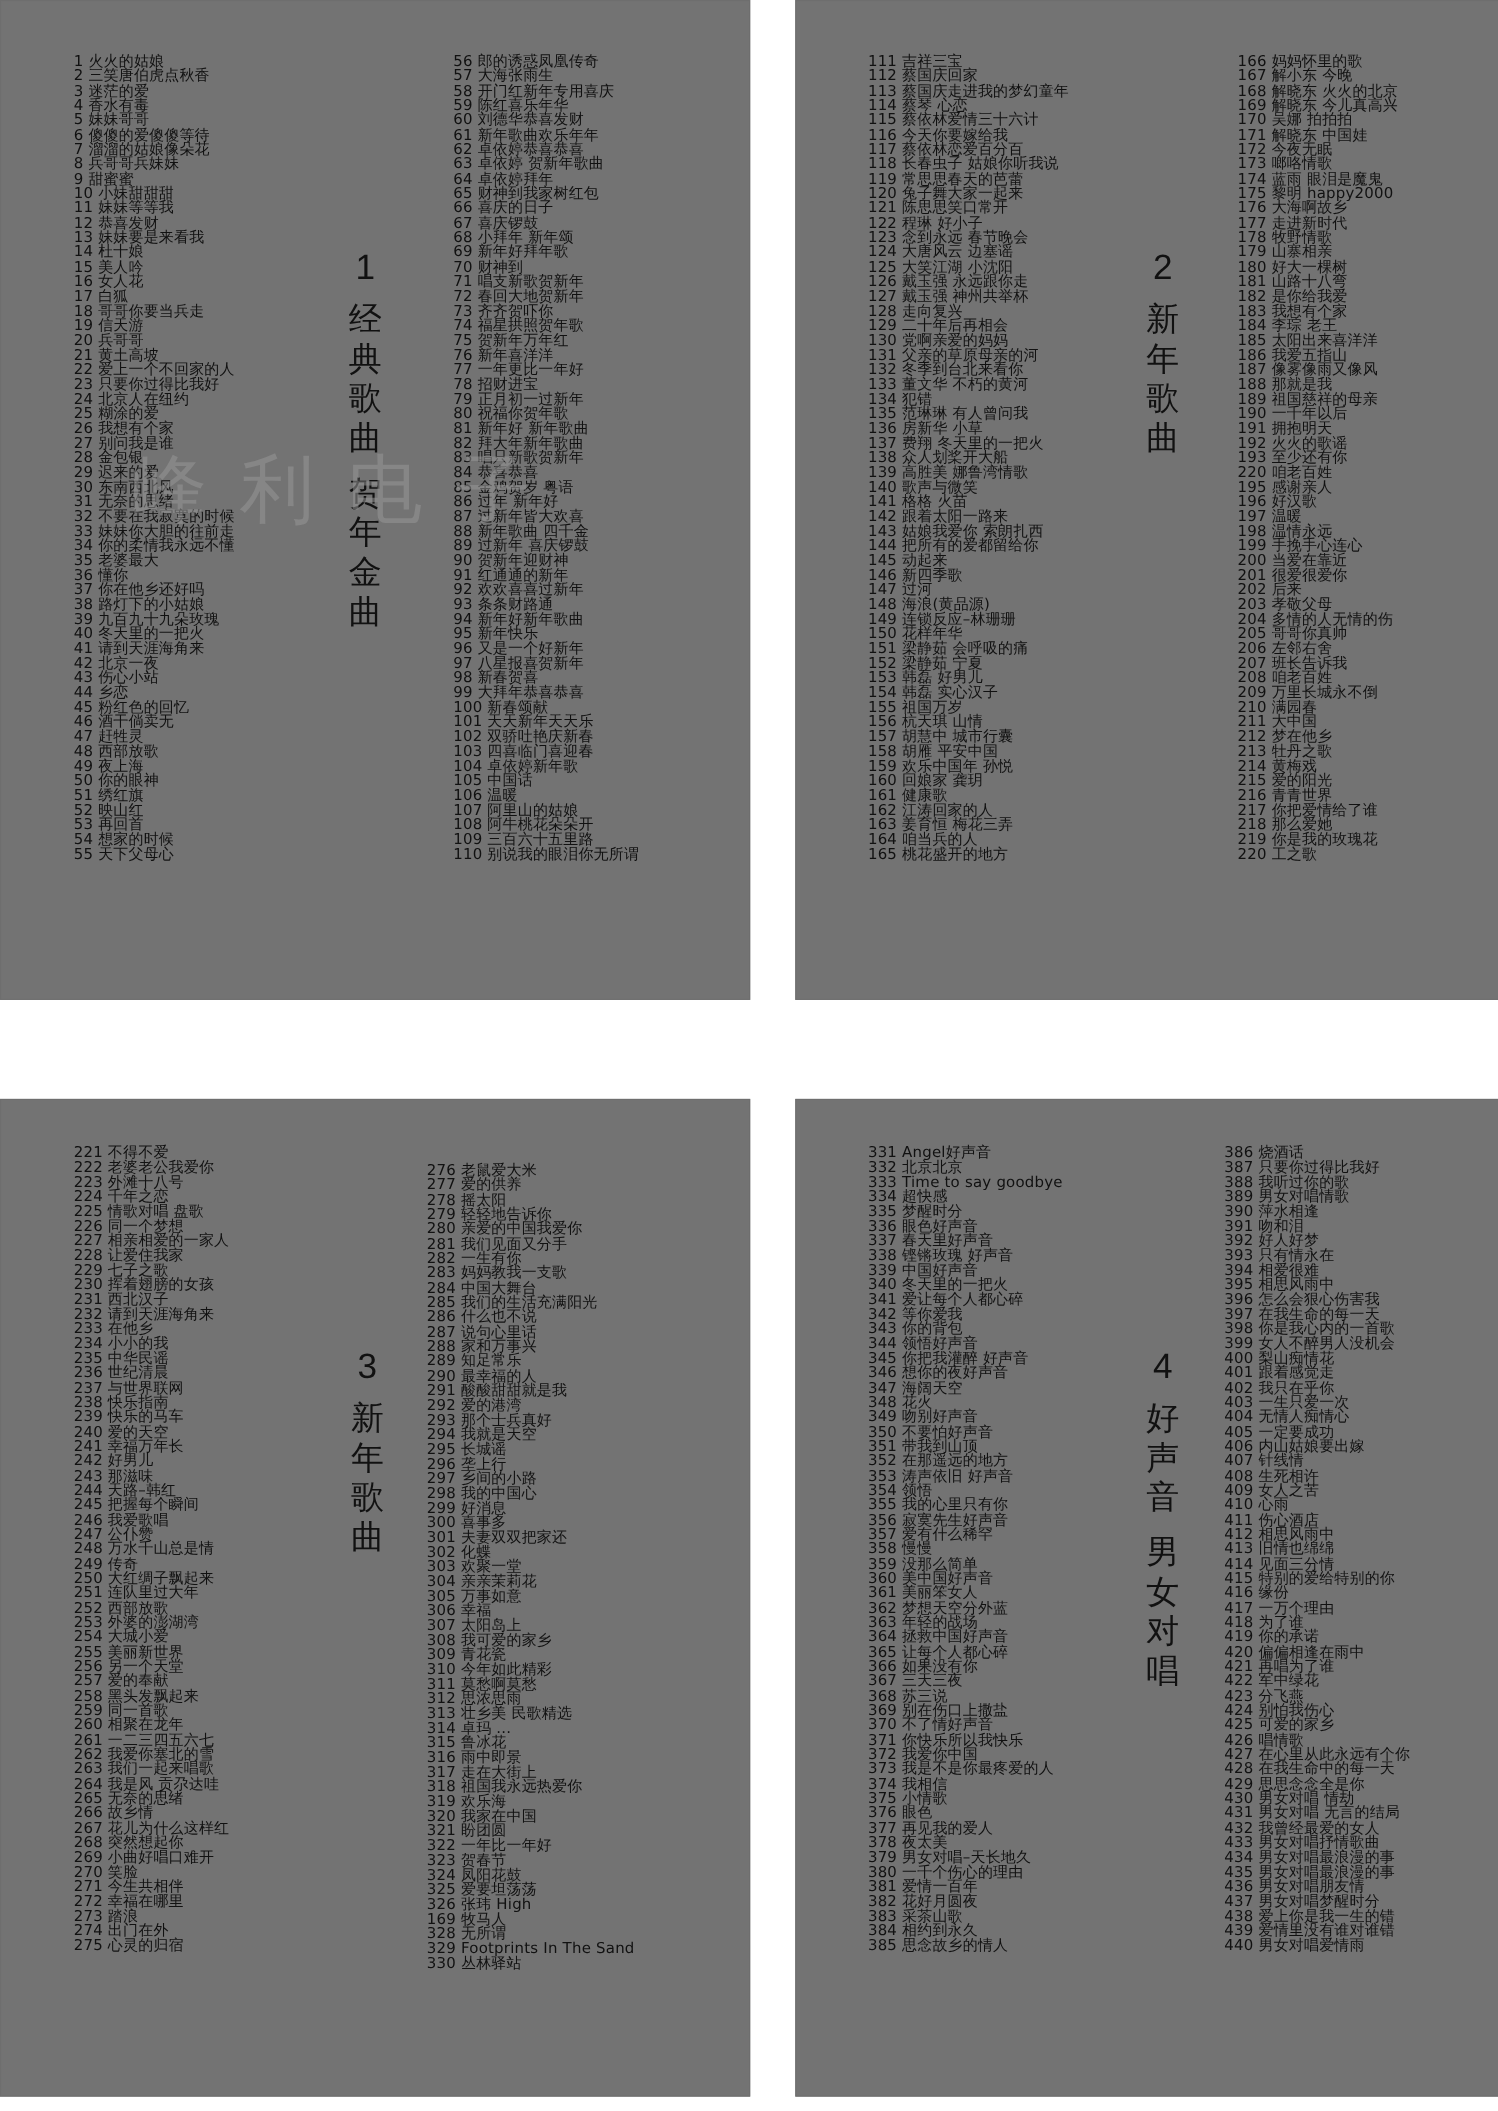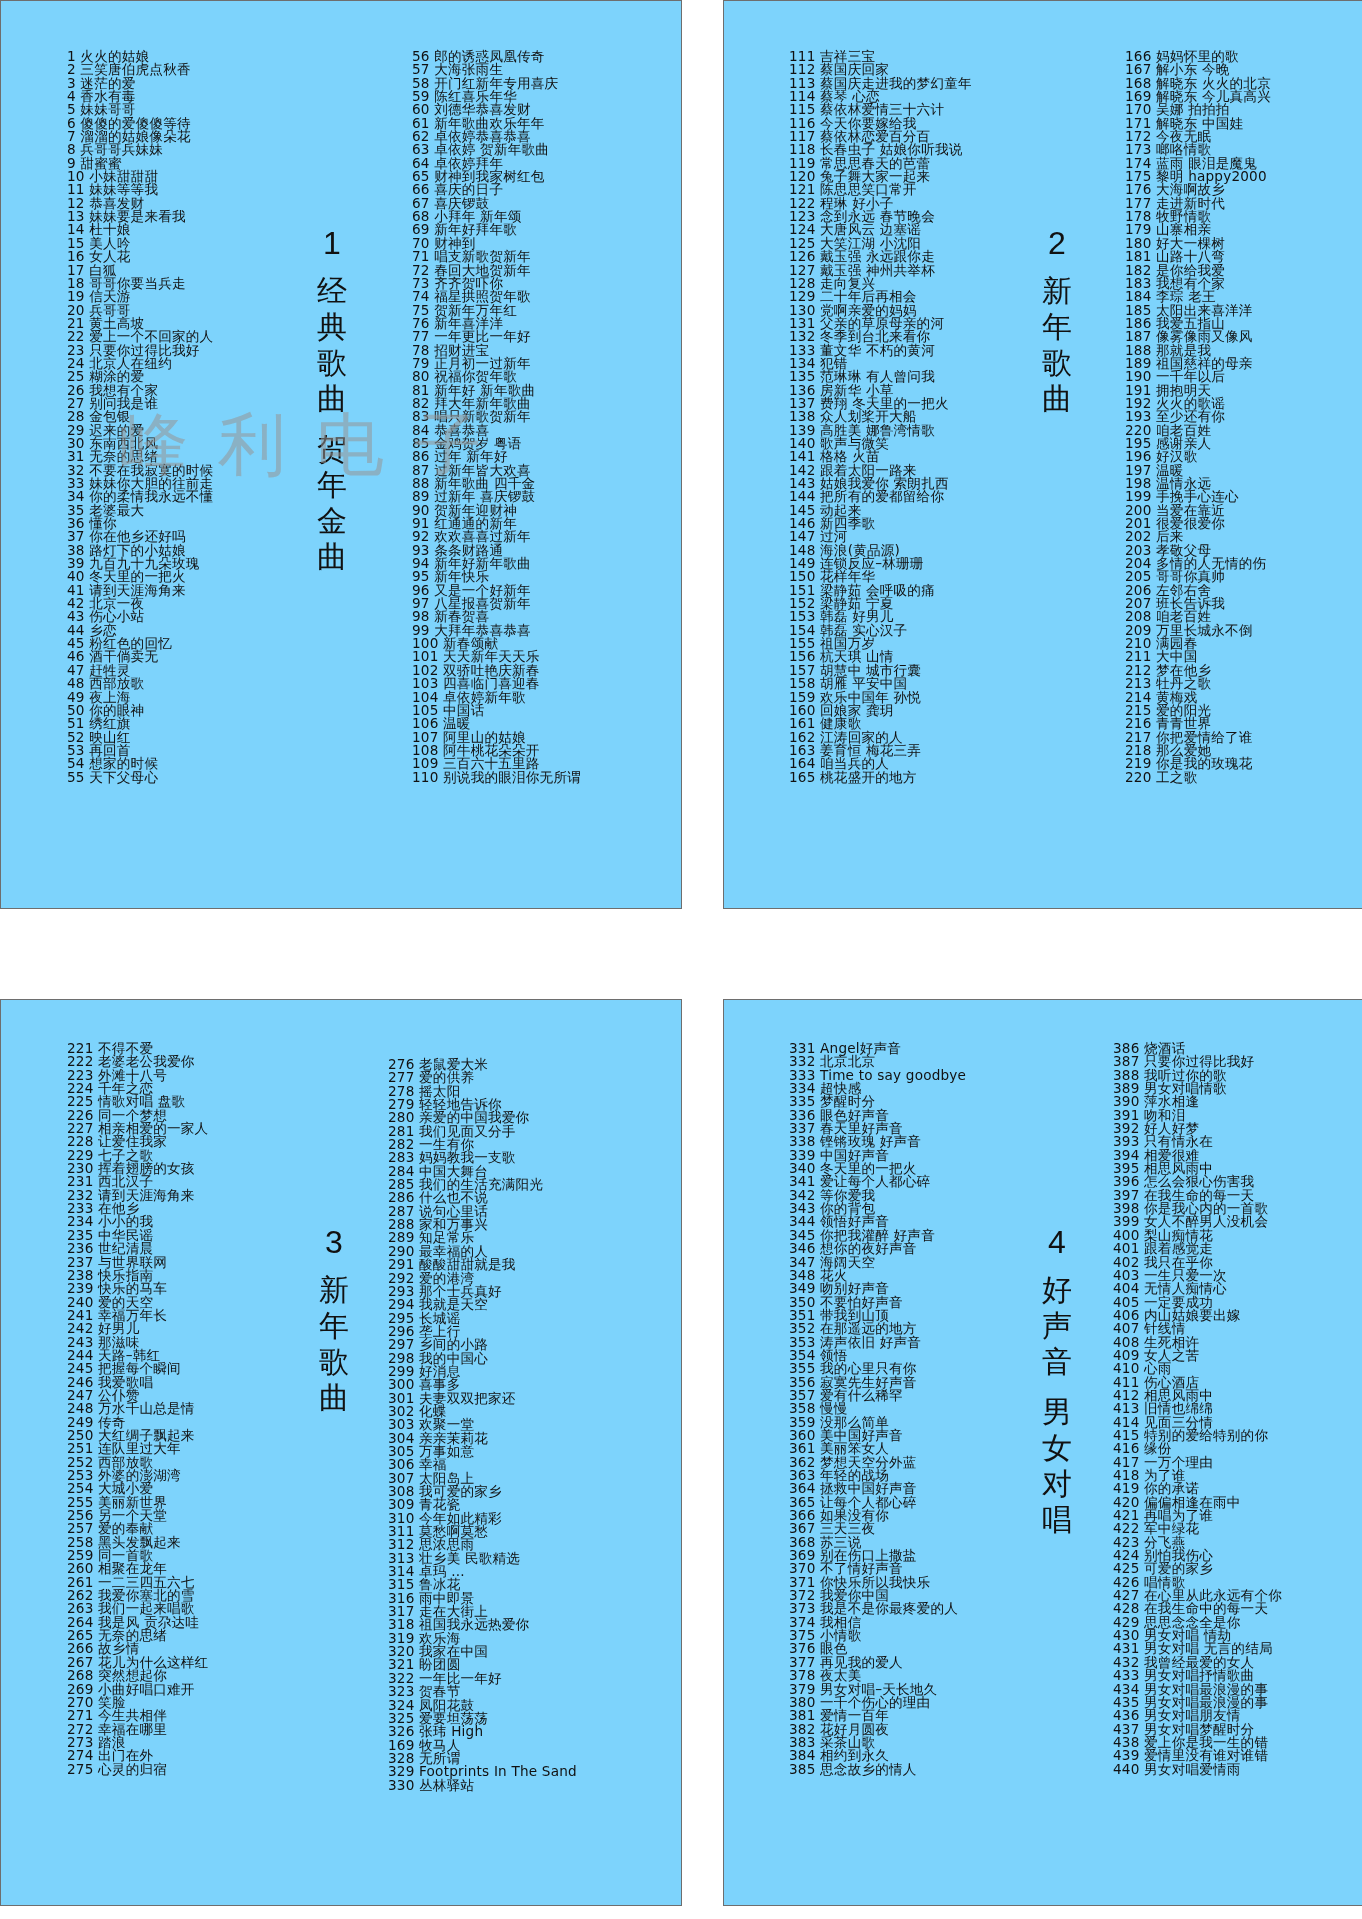--- a/index.html
+++ b/index.html
@@ -1,18 +1,18 @@
 <!DOCTYPE html>
 <html><head>
 <meta charset="utf-8">
 <style>
   html, body { margin:0; padding:0; background:#ffffff; }
   body { width:1362px; height:1919px; position:relative; overflow:hidden;
          font-family: "DejaVu Sans", "Liberation Sans", sans-serif; color:#111; }
-  .panel { position:absolute; box-sizing:border-box; border:1.5px solid #6e6e6e; background:#7dd3fc; }
+  .panel { position:absolute; box-sizing:border-box; border:1.5px solid #6e6e6e; background:#737373; }
   .panel.top { top:0; height:909px; }
   .panel.bottom { top:999px; height:907px; }
   .panel.left { left:0; width:682px; }
   .panel.right { left:681px; width:681px;margin-left:42px; }
   .col { position:absolute; font-size:13.6px; line-height:13.35px; white-space:nowrap; letter-spacing:0.2px; }
   .col .row { display:block; height:13.35px; }
   .title { position:absolute; display:flex; flex-direction:column; align-items:center;
            font-size:30px; line-height:36px; color:#111; }
   .title .tnum { font-size:32px; margin-bottom:12px; font-family:"Liberation Sans", sans-serif; }
   .title .tgap { height:14px; }

